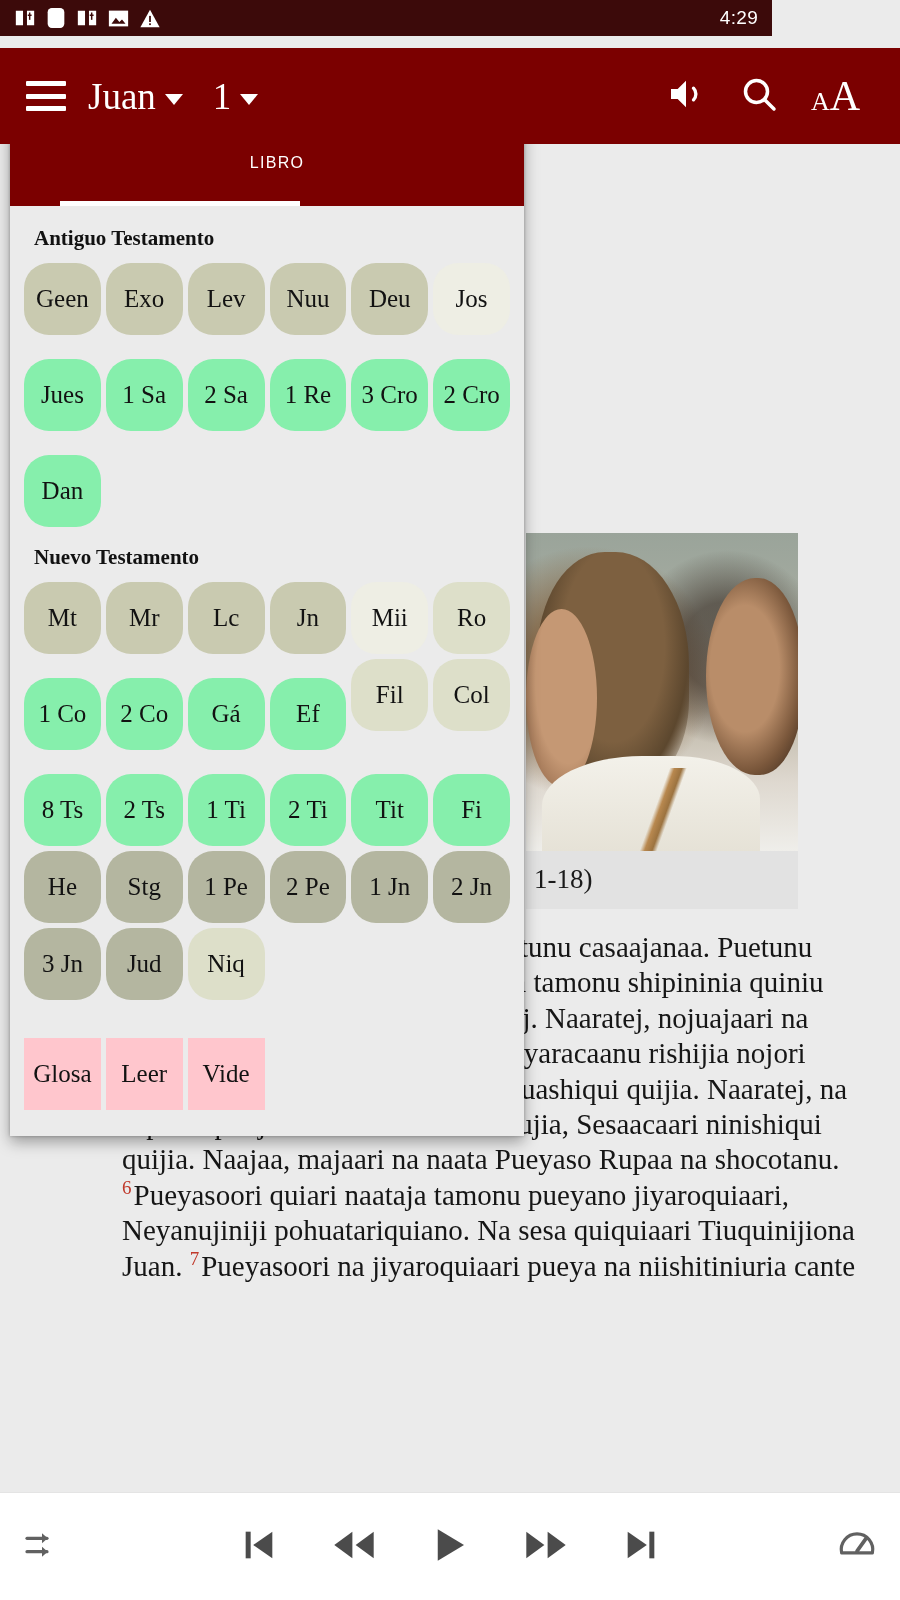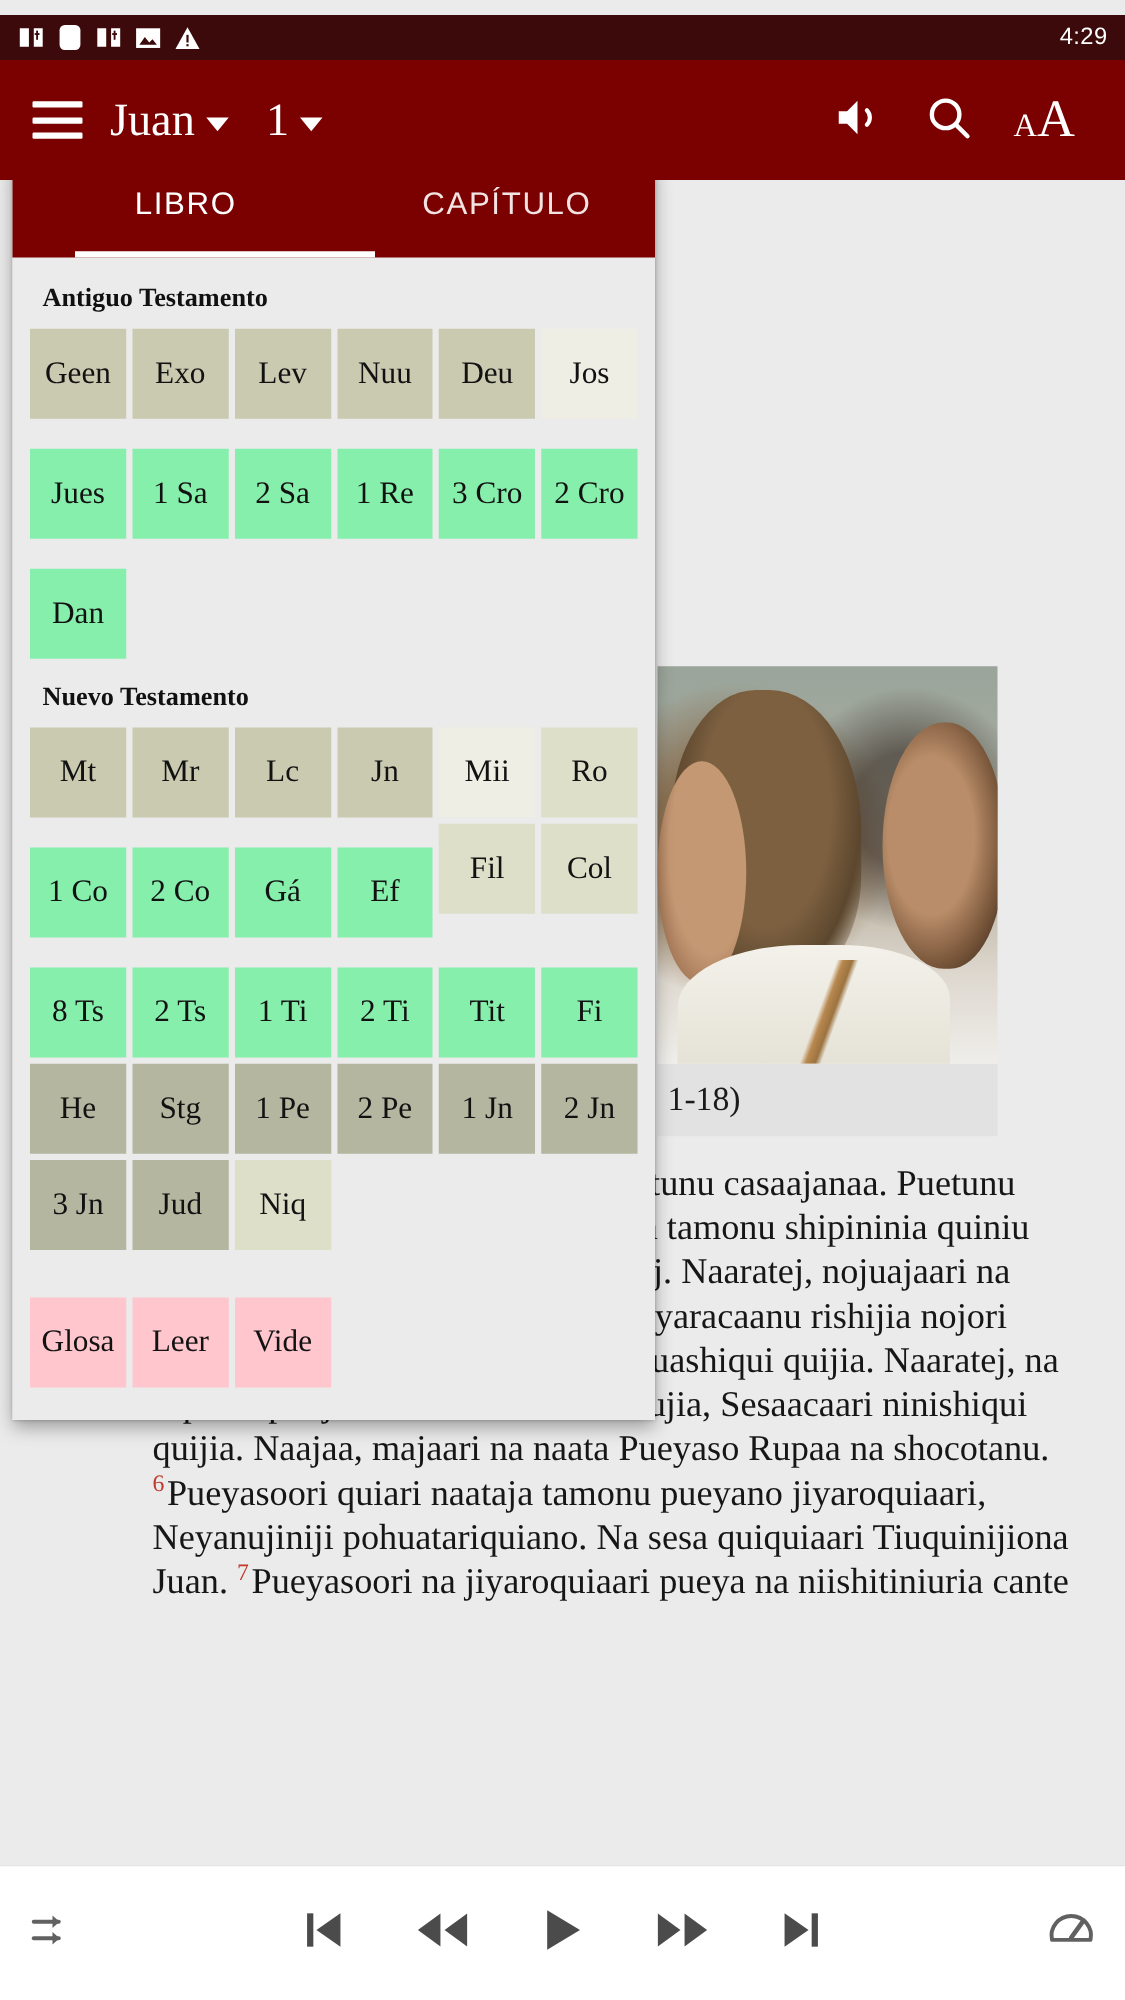--- a/index.html
+++ b/index.html
@@ -17,22 +17,22 @@
     position: relative;
     width: 900px;
     height: 1600px;
     overflow: hidden;
     background: #ebebeb;
   }
 
   
   .status-bar {
     position: absolute;
-    top: 12px; left: 0;
-    width: 900px;
+    top: 0; left: 0;
+    width: 772px;
     height: 36px;
     background: #3c0a0a;
     display: flex;
     align-items: center;
     padding: 0 14px;
     z-index: 60;
   }
   .status-icons {
     display: flex;
     align-items: center;
@@ -216,21 +216,21 @@
     background: #7b0000;
     height: 78px;
     position: relative;
   }
   .picker-tab {
     flex: 1;
     display: flex;
     align-items: center;
     justify-content: center;
     color: #f3e3e3;
-    font-size: 25px;
+    font-size: 16px;
     letter-spacing: 1.3px;
     cursor: pointer;
     padding-bottom: 8px;
     margin-left: 20px;
   }
   .picker-tab.active { color: #ffffff; }
   .tab-underline {
     position: absolute;
     bottom: 0;
     left: 50px;
@@ -257,20 +257,21 @@
   .book-tile {
     height: 72px;
     display: flex;
     align-items: center;
     justify-content: center;
     font-family: "Liberation Serif", serif;
     font-size: 25px;
     color: #121212;
     cursor: pointer;
     user-select: none;
+    border-radius: 25px;
   }
   .shade-a { background: #c9cab0; }
   .shade-b { background: #86efac; margin-top: 19px; }
   .shade-c { background: #dddfc9; }
   .shade-d { background: #b4b6a0; }
   .shade-e { background: #eeeee4; }
 
   .action-row {
     display: grid;
     grid-template-columns: repeat(6, 1fr);
@@ -421,21 +422,20 @@
       <div class="figure-cap">1-18)</div>
     </div>
 
     <div class="verse-block" id="verses"><span class="verse-num">3</span><span>Na Queeri na shipinitiquiaari puetunu casaajanaa. Puetunu casaajanaari na shipinishano. Maja tamonu shipininia quiniu socua. </span><span class="verse-num">4</span><span>Nojuajaari quijiajuhuanajaj. Naaratej, nojuajaari na naata pueya jiuujia cuhuatanu, pueyaracaanu rishijia nojori quiniuriajuhuaj. </span><span class="verse-num">5</span><span>Jesucristoori cuhuashiqui quijia. Naaratej, na rupaata poojia cuhuataari. Saniniuujia, Sesaacaari ninishiqui quijia. Naajaa, majaari na naata Pueyaso Rupaa na shocotanu. </span><span class="verse-num">6</span><span>Pueyasoori quiari naataja tamonu pueyano jiyaroquiaari, Neyanujiniji pohuatariquiano. Na sesa quiquiaari Tiuquinijiona Juan. </span><span class="verse-num">7</span><span>Pueyasoori na jiyaroquiaari pueya na niishitiniuria cante</span></div>
   </div>
 
   <div class="picker">
 
     <div class="picker-tabs">
       <div class="picker-tab active">LIBRO</div>
-      <div class="picker-tab">CAPÍTULO</div>
       <div class="tab-underline"></div>
     </div>
 
     <div class="picker-body">
       <div class="testament-title">Antiguo Testamento</div>
       <div class="book-grid" id="ot-grid">
           <div class="book-tile shade-a">Geen</div>
           <div class="book-tile shade-a">Exo</div>
           <div class="book-tile shade-a">Lev</div>
           <div class="book-tile shade-a">Nuu</div>

